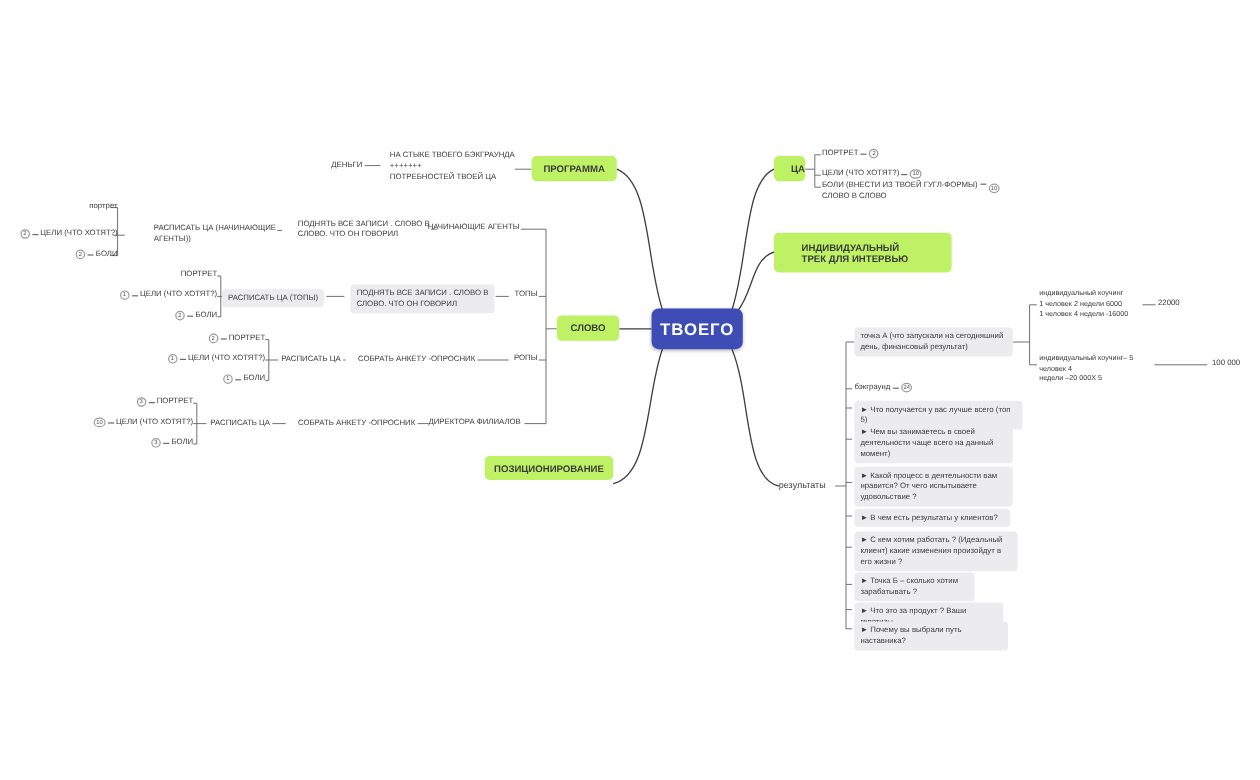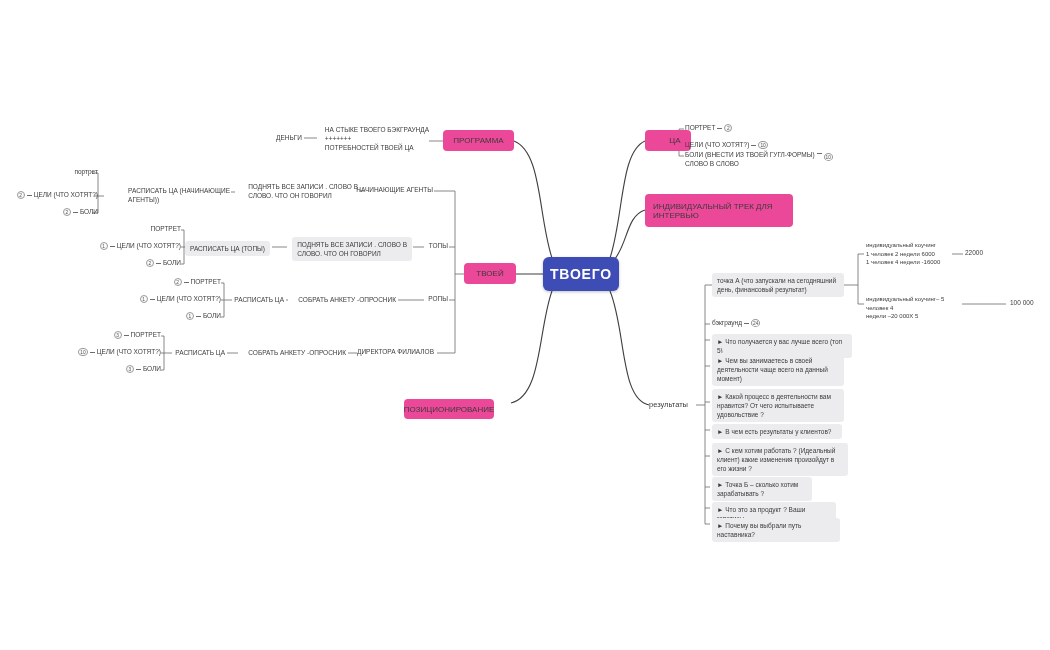--- a/index.html
+++ b/index.html
@@ -1,22 +1,22 @@
 <!DOCTYPE html>
 <html><head>
 <meta charset="utf-8">
 <style>
   html,body{margin:0;padding:0;background:#fff;}
   .canvas{position:relative;width:1050px;height:650px;background:#ffffff;overflow:hidden;
           font-family:"Liberation Sans",sans-serif;color:#3b3b3b;}
   svg.wires{position:absolute;left:0;top:0;}
   .n{position:absolute;}
-  .main{background:#ec4899;border-radius:4px;display:flex;align-items:center;justify-content:center;
-        font-size:8px;color:#3b3b3b;text-align:center;box-sizing:border-box;}
-  .main.left-al{justify-content:flex-start;text-align:left;padding:0 8px;}
+  .main{background:#bef264;border-radius:4px;display:flex;align-items:center;justify-content:center;
+        font-size:8px;color:#3b3b3b;text-align:center;box-sizing:border-box;font-weight:bold;}
+  .main.left-al{justify-content:flex-start;text-align:left;padding:0 23px;}
   .sub{background:#ececee;border-radius:3px;font-size:6.5px;line-height:1.4;padding:3px 5px;
        box-sizing:border-box;white-space:pre-line;}
   .plain{font-size:6.5px;line-height:1.35;white-space:pre-line;}
   .row{display:flex;align-items:center;gap:2px;font-size:6.5px;}
   .row.top-al{align-items:flex-start;}
   .row.top-al .dash,.row.top-al .badge{margin-top:2px;}
   .badge{min-width:8px;height:8px;border:0.6px solid #9a9a9a;border-radius:50%;font-size:4.8px;
          line-height:7.5px;display:inline-block;text-align:center;color:#555;background:#fafafa;
          box-sizing:border-box;padding:0 1px;flex:none;}
   .dash{width:5px;height:1px;background:#6b6b6b;flex:none;}
@@ -49,21 +49,21 @@
   </svg>
 
   <div class="n center" style="left:543px;top:257px;width:76px;height:34px;">ТВОЕГО</div>
 
   <div class="n main" style="left:443px;top:130px;width:71px;height:21px;">ПРОГРАММА</div>
   <div class="n plain" style="right:621px;top:126px;">НА СТЫКЕ ТВОЕГО БЭКГРАУНДА
 +++++++
 ПОТРЕБНОСТЕЙ ТВОЕЙ ЦА</div>
   <div class="n plain" style="right:748px;top:134px;">ДЕНЬГИ</div>
 
-  <div class="n main" style="left:464px;top:263px;width:52px;height:21px;">ТВОЕЙ</div>
+  <div class="n main" style="left:464px;top:263px;width:52px;height:21px;">СЛОВО</div>
 
   <div class="n plain" style="right:617px;top:186px;">НАЧИНАЮЩИЕ АГЕНТЫ</div>
   <div class="n plain" style="right:692px;top:183px;">ПОДНЯТЬ ВСЕ ЗАПИСИ . СЛОВО В
 СЛОВО. ЧТО ОН ГОВОРИЛ</div>
   <div class="n plain" style="right:820px;top:187px;">РАСПИСАТЬ ЦА (НАЧИНАЮЩИЕ
 АГЕНТЫ))</div>
   <div class="n row" style="right:952px;top:168px;">
     <span class="plain">портрет</span>
   </div>
   <div class="n row" style="right:952px;top:191px;">
@@ -126,23 +126,23 @@
     <span class="badge">10</span>
     <span class="dash"></span>
     <span class="plain">ЦЕЛИ (ЧТО ХОТЯТ?)</span>
   </div>
   <div class="n row" style="right:889px;top:365px;">
     <span class="badge">3</span>
     <span class="dash"></span>
     <span class="plain">БОЛИ</span>
   </div>
 
-  <div class="n main" style="left:404px;top:399px;width:90px;height:20px;">ПОЗИЦИОНИРОВАНИЕ</div>
+  <div class="n main" style="left:404px;top:380px;width:107px;height:20px;">ПОЗИЦИОНИРОВАНИЕ</div>
 
-  <div class="n main" style="left:645px;top:130px;width:46px;height:21px;padding-left:14px;">ЦА</div>
+  <div class="n main" style="left:645px;top:130px;width:26px;height:21px;padding-left:14px;">ЦА</div>
   <div class="n row" style="left:685px;top:124px;">
     <span class="plain">ПОРТРЕТ</span>
     <span class="dash"></span>
     <span class="badge">2</span>
   </div>
   <div class="n row" style="left:685px;top:141px;">
     <span class="plain">ЦЕЛИ (ЧТО ХОТЯТ?)</span>
     <span class="dash"></span>
     <span class="badge">10</span>
   </div>

